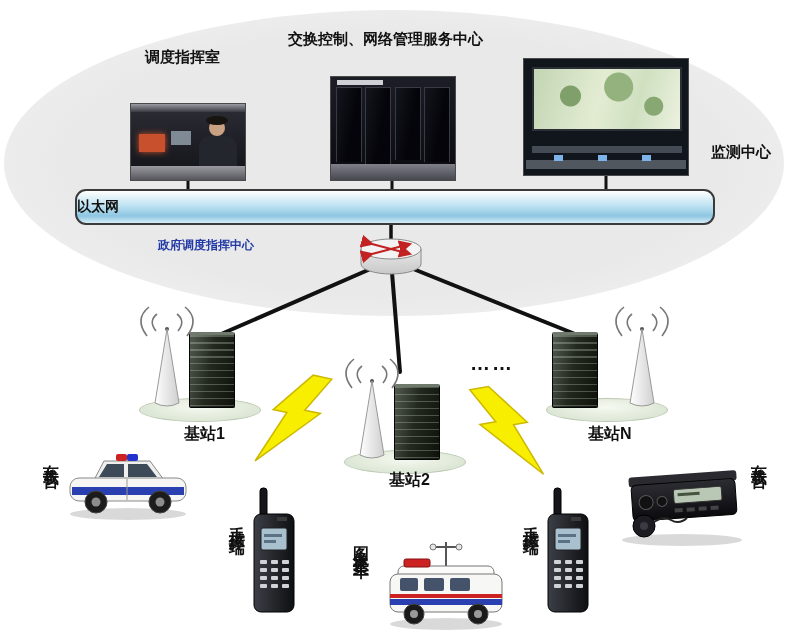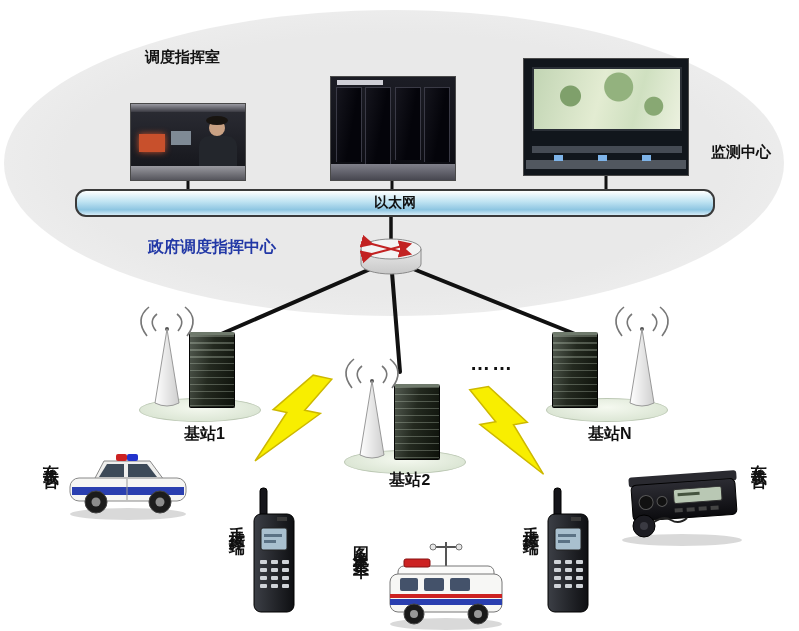--- a/index.html
+++ b/index.html
@@ -8,25 +8,25 @@
 
   
   .cloud{position:absolute;left:4px;top:10px;width:780px;height:306px;border-radius:50%;
          background:radial-gradient(ellipse at 50% 50%, var(--cloud,#e9e9e9) 0 60%, #efefef 80%, #f9f9f9 94%, #ffffff 100%);}
 
   
   .lbl{position:absolute;font-weight:bold;font-size:15px;white-space:nowrap;}
   .lbl-title{left:288px;top:30px;font-size:15px;}
   .lbl-dispatch{left:145px;top:48px;}
   .lbl-monitor{left:711px;top:143px;}
-  .lbl-gov{left:148px;top:237px;font-size:16px;color:var(--gov-label,#2238a6);}
+  .lbl-gov{left:158px;top:237px;font-size:12px;color:var(--gov-label,#2238a6);}
   .lbl-ellipsis{left:470px;top:352px;font-size:20px;letter-spacing:2px;}
   .lbl-base{font-size:16px;}
   .lbl-base1{left:184px;top:424px;}
-  .lbl-base2{left:389px;top:470px;font-family:Liberation Mono, monospace;}
+  .lbl-base2{left:389px;top:470px;}
   .lbl-baseN{left:588px;top:424px;text-align:center;}
   .vlabel{position:absolute;writing-mode:vertical-rl;font-weight:bold;font-size:16px;letter-spacing:4px;white-space:nowrap;}
   .lbl-vleft{left:40px;top:452px;}
   .lbl-hleft{left:226px;top:514px;}
   .lbl-van{left:350px;top:534px;}
   .lbl-hright{left:520px;top:514px;}
   .lbl-vright{left:748px;top:452px;}
 
   
   .photo{position:absolute;border:1px solid #4a4a4a;overflow:hidden;box-sizing:border-box;}
@@ -53,22 +53,22 @@
      background:
        radial-gradient(circle at 25% 45%, #7fa06b 0 10px, rgba(0,0,0,0) 11px),
        radial-gradient(circle at 58% 30%, #93b27e 0 14px, rgba(0,0,0,0) 15px),
        radial-gradient(circle at 82% 62%, #88a873 0 9px, rgba(0,0,0,0) 10px),
        linear-gradient(105deg,#c2d5b4,#e3ecd2 45%,#cfe0c0 70%,#ecf1df);}
   .pm-desk1{position:absolute;left:8px;bottom:22px;width:150px;height:7px;background:#454b54;}
   .pm-desk2{position:absolute;left:2px;bottom:6px;width:160px;height:9px;background:#51575f;}
   .pm-mon{position:absolute;width:9px;height:6px;background:#7db3e8;}
 
   
-  .ethernet{position:absolute;left:75px;top:189px;width:640px;height:28px;border-radius:11px;box-sizing:border-box;
-            border:2px solid #3a3a3a;display:flex;align-items:center;justify-content:center;
+  .ethernet{position:absolute;left:75px;top:189px;width:640px;height:36px;border-radius:11px;box-sizing:border-box;
+            border:2px solid #3a3a3a;display:flex;align-items:center;
             background:linear-gradient(#ffffff,var(--ethernet-fill,#bfe3f2) 45%, #8ec6e2 78%, #d5ecf7);}
   .ethernet span{font-size:14px;font-weight:bold;}
 
   
   svg{position:absolute;overflow:visible;}
   .wires{left:0;top:0;}
 
   
   .base{position:absolute;width:130px;height:130px;}
   .base1{left:137px;top:298px;}
@@ -142,20 +142,21 @@
 
   <div class="photo photo-monitor">
     <div class="pm-screen"></div>
     <div class="pm-desk1"></div>
     <div class="pm-desk2"></div>
     <div class="pm-mon" style="left:30px;bottom:14px;"></div>
     <div class="pm-mon" style="left:74px;bottom:14px;"></div>
     <div class="pm-mon" style="left:118px;bottom:14px;"></div>
   </div>
 
+  <div class="lbl lbl-title">交换控制、网络管理服务中心</div>
   <div class="lbl lbl-dispatch">调度指挥室</div>
   <div class="lbl lbl-monitor">监测中心</div>
   <div class="lbl lbl-gov">政府调度指挥中心</div>
   <div class="lbl lbl-ellipsis">……</div>
 
   <svg style="left:358px;top:236px;" width="66" height="42" viewBox="0 0 66 42">
     <defs>
       <marker id="ah" markerWidth="7" markerHeight="7" refX="5" refY="3" orient="auto">
         <path d="M0,0 L6,3 L0,6 Z" fill="#c22222"></path>
       </marker>

